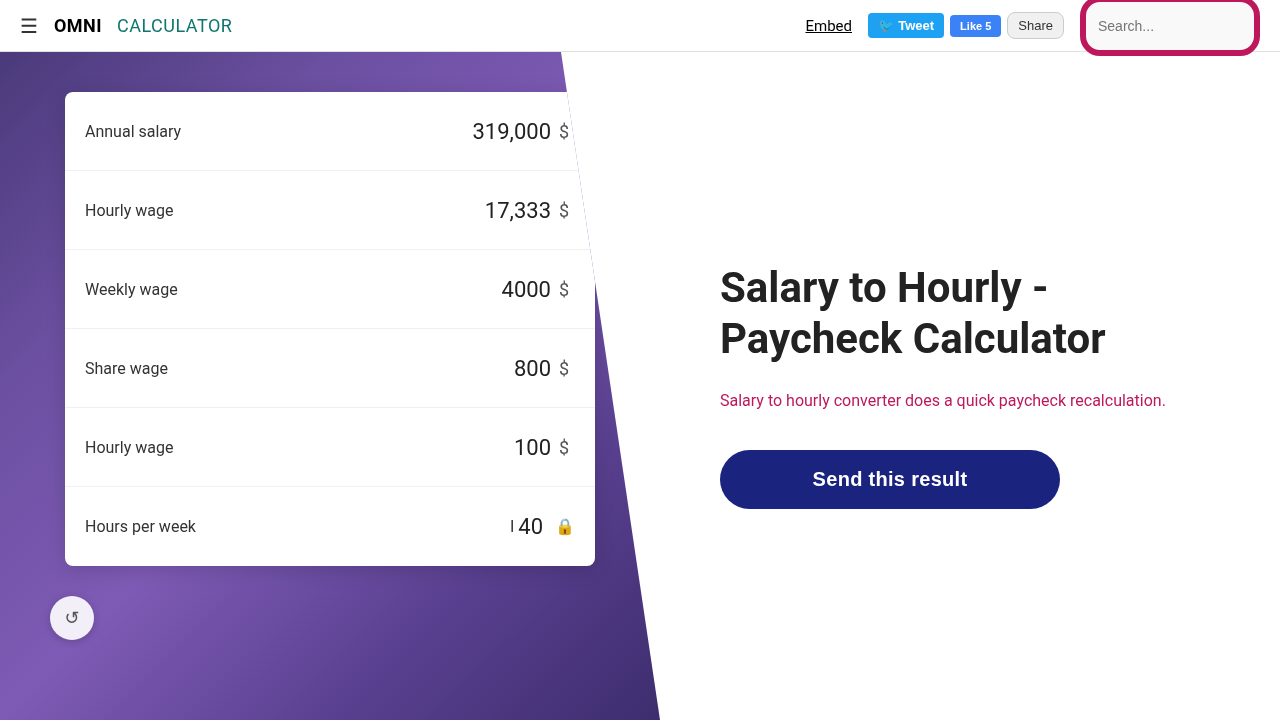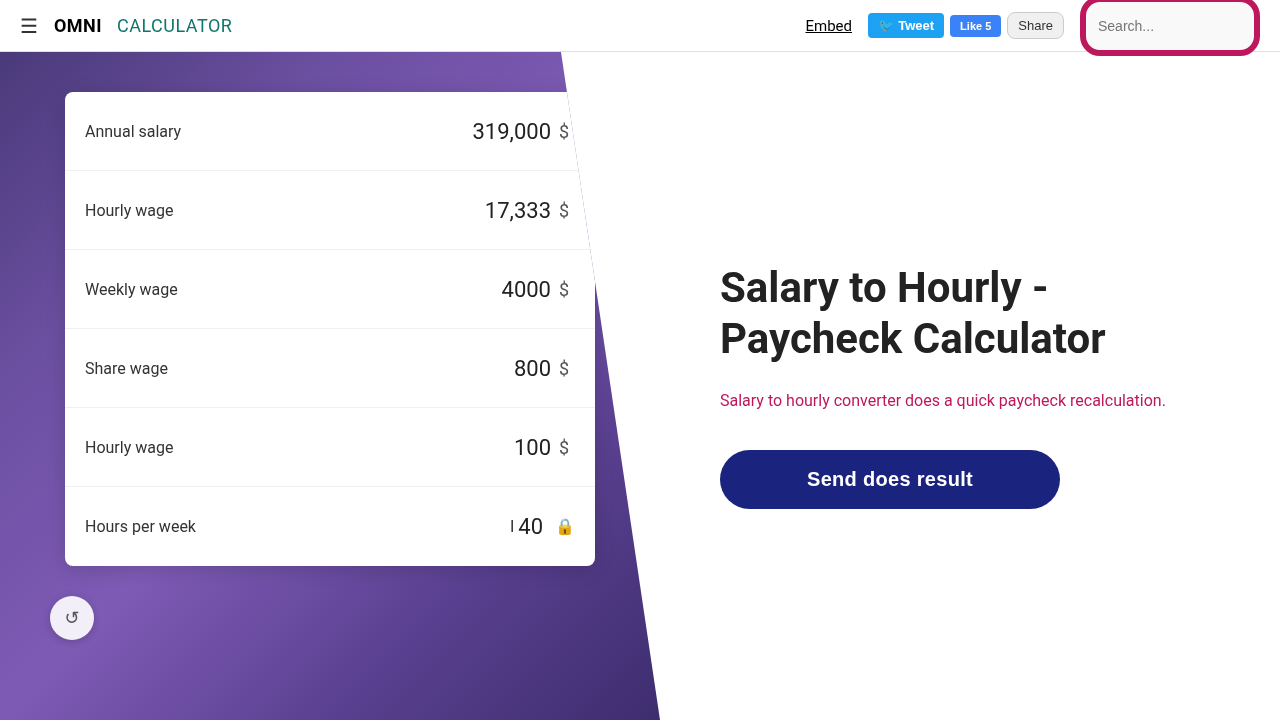--- a/index.html
+++ b/index.html
@@ -340,16 +340,16 @@
       </div>
 
     </div>
 
     <button class="reset-button">↺</button>
   </div>
 
   <div class="right-panel">
     <h1 class="page-title">Salary to Hourly -<br>Paycheck Calculator</h1>
     <p class="page-description">Salary to hourly converter does a quick paycheck recalculation.</p>
-    <button class="send-result-btn">Send does result</button>
+    <button class="send-result-btn">Send this result</button>
   </div>
 
 </div>
 
 </body></html>

